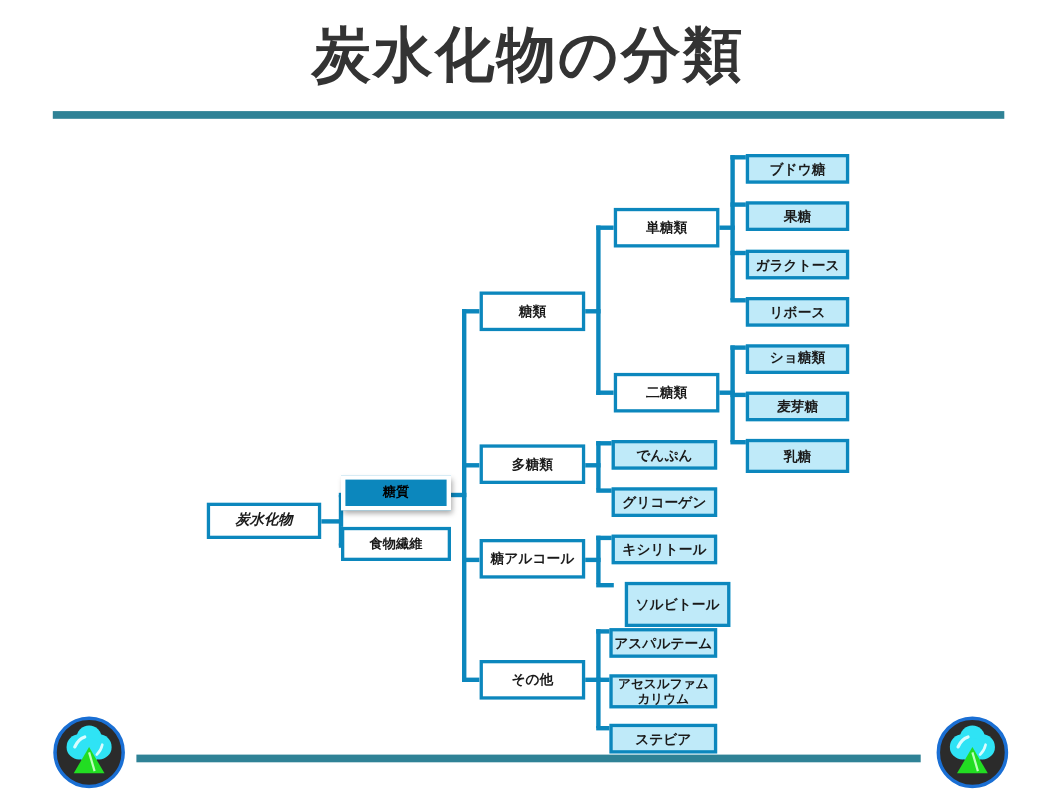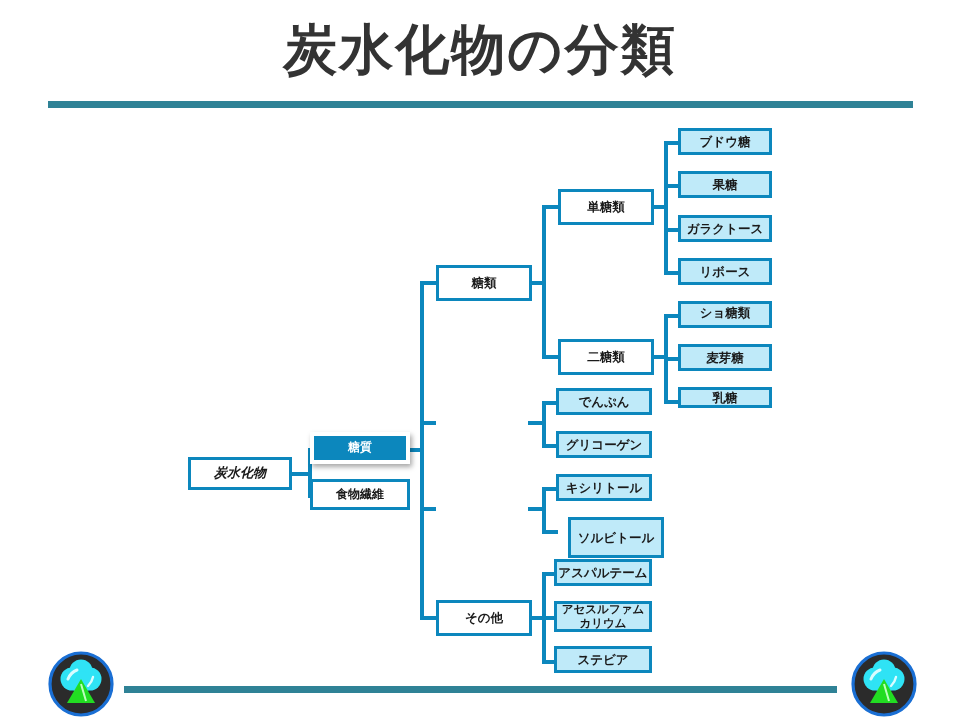--- a/index.html
+++ b/index.html
@@ -56,30 +56,31 @@
     text-align:center;
     font-size:12px;
     font-weight:700;
     line-height:1.1;
     z-index:3;
   }
   .node.leaf{
     background:#bfeaf9;
     font-weight:700;
     font-size:12.5px;
+    margin-top:12px;
   }
   .node.root{
     font-size:13px;
   }
   .node.mid{
     font-size:12.5px;
   }
   .node.hl{
     background:#0c87bd;
-    color:#ffffff;
+    color:#000000;
     border:4px solid #ffffff;
     box-shadow:2px 3px 5px rgba(0,0,0,0.35);
     font-size:12px;
     z-index:5;
   }
   .node.two-line{font-size:11.5px;line-height:1.15;}
 </style>
 </head>
 <body>
 
@@ -162,33 +163,35 @@
   <div class="ln lnh" style="left:542px;top:572px;width:16px;"></div>
   <div class="ln lnh" style="left:542px;top:616px;width:16px;"></div>
   <div class="ln lnh" style="left:542px;top:660px;width:16px;"></div>
 
   <div class="node root" style="left:188px;top:457px;width:104px;height:33px;font-style:italic;">炭水化物</div>
 
   <div class="node hl" style="left:310px;top:432px;width:100px;height:32px;">糖質</div>
   <div class="node mid" style="left:436px;top:265px;width:96px;height:36px;">糖類</div>
 
   <div class="node" style="left:310px;top:479px;width:100px;height:31px;">食物繊維</div>
+  <div class="node mid" style="left:436px;top:404px;width:96px;height:36px;">多糖類</div>
+  <div class="node mid" style="left:436px;top:490px;width:96px;height:36px;">糖アルコール</div>
   <div class="node mid" style="left:436px;top:600px;width:96px;height:36px;">その他</div>
 
   <div class="node mid" style="left:558px;top:189px;width:96px;height:36px;">単糖類</div>
   <div class="node mid" style="left:558px;top:339px;width:96px;height:36px;">二糖類</div>
 
   <div class="node leaf" style="left:678px;top:128px;width:94px;height:27px;">ブドウ糖</div>
   <div class="node leaf" style="left:678px;top:171px;width:94px;height:27px;">果糖</div>
   <div class="node leaf" style="left:678px;top:215px;width:94px;height:27px;">ガラクトース</div>
   <div class="node leaf" style="left:678px;top:258px;width:94px;height:27px;">リボース</div>
 
   <div class="node leaf" style="left:678px;top:301px;width:94px;height:27px;font-family:Liberation Mono, monospace;">ショ糖類</div>
   <div class="node leaf" style="left:678px;top:344px;width:94px;height:27px;">麦芽糖</div>
-  <div class="node leaf" style="left:678px;top:387px;width:94px;height:21px;">乳糖</div>
+  <div class="node leaf" style="left:678px;top:387px;width:94px;height:31px;">乳糖</div>
 
   <div class="node leaf" style="left:556px;top:388px;width:96px;height:27px;">でんぷん</div>
   <div class="node leaf" style="left:556px;top:431px;width:96px;height:27px;">グリコーゲン</div>
 
   <div class="node leaf" style="left:556px;top:474px;width:96px;height:27px;">キシリトール</div>
   <div class="node leaf" style="left:568px;top:517px;width:96px;height:41px;">ソルビトール</div>
 
   <div class="node leaf" style="left:554px;top:559px;width:98px;height:27px;">アスパルテーム</div>
   <div class="node leaf two-line" style="left:554px;top:601px;width:98px;height:31px;">アセスルファムカリウム</div>
   <div class="node leaf" style="left:554px;top:646px;width:98px;height:27px;">ステビア</div>

